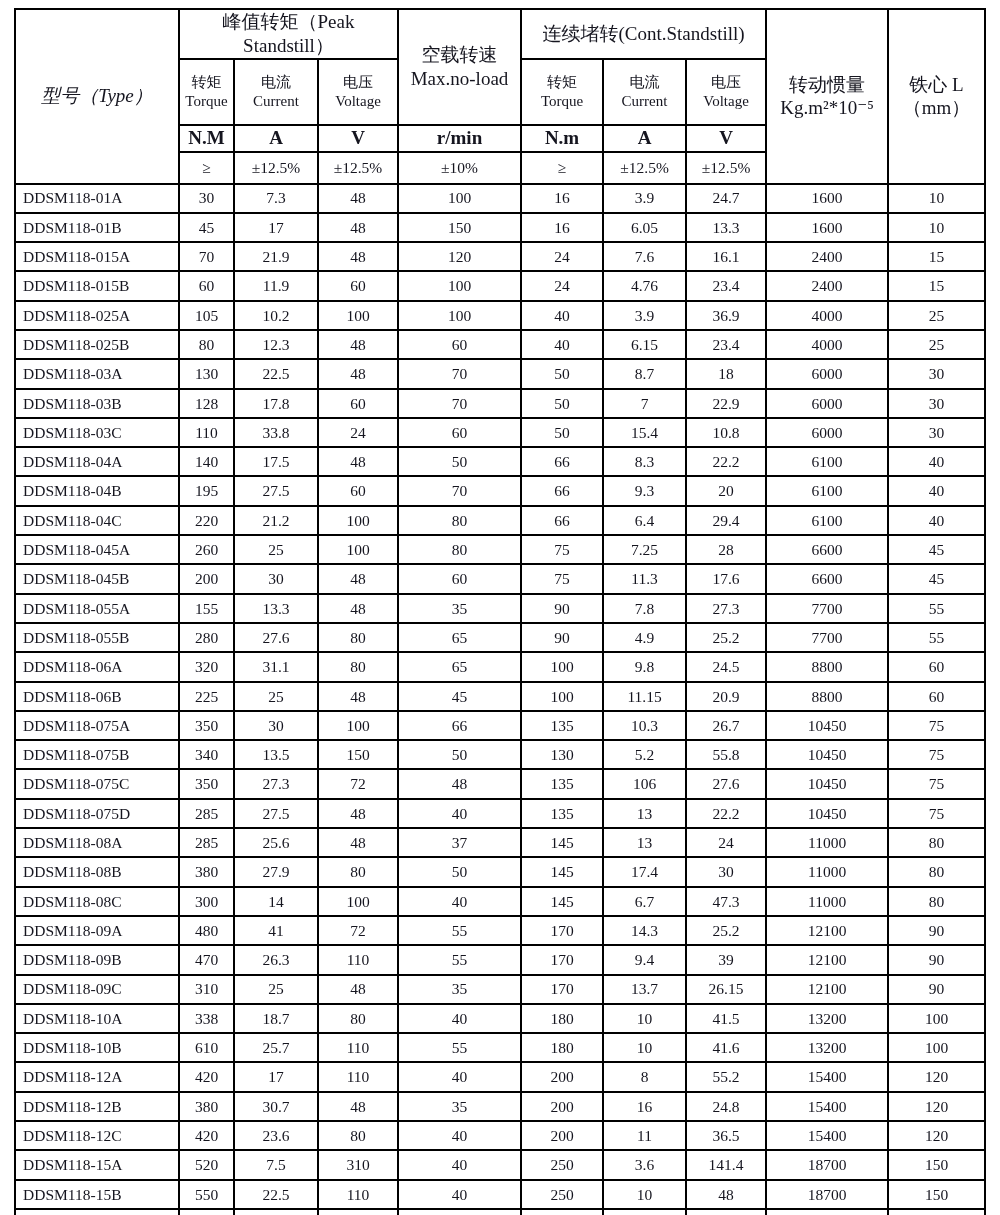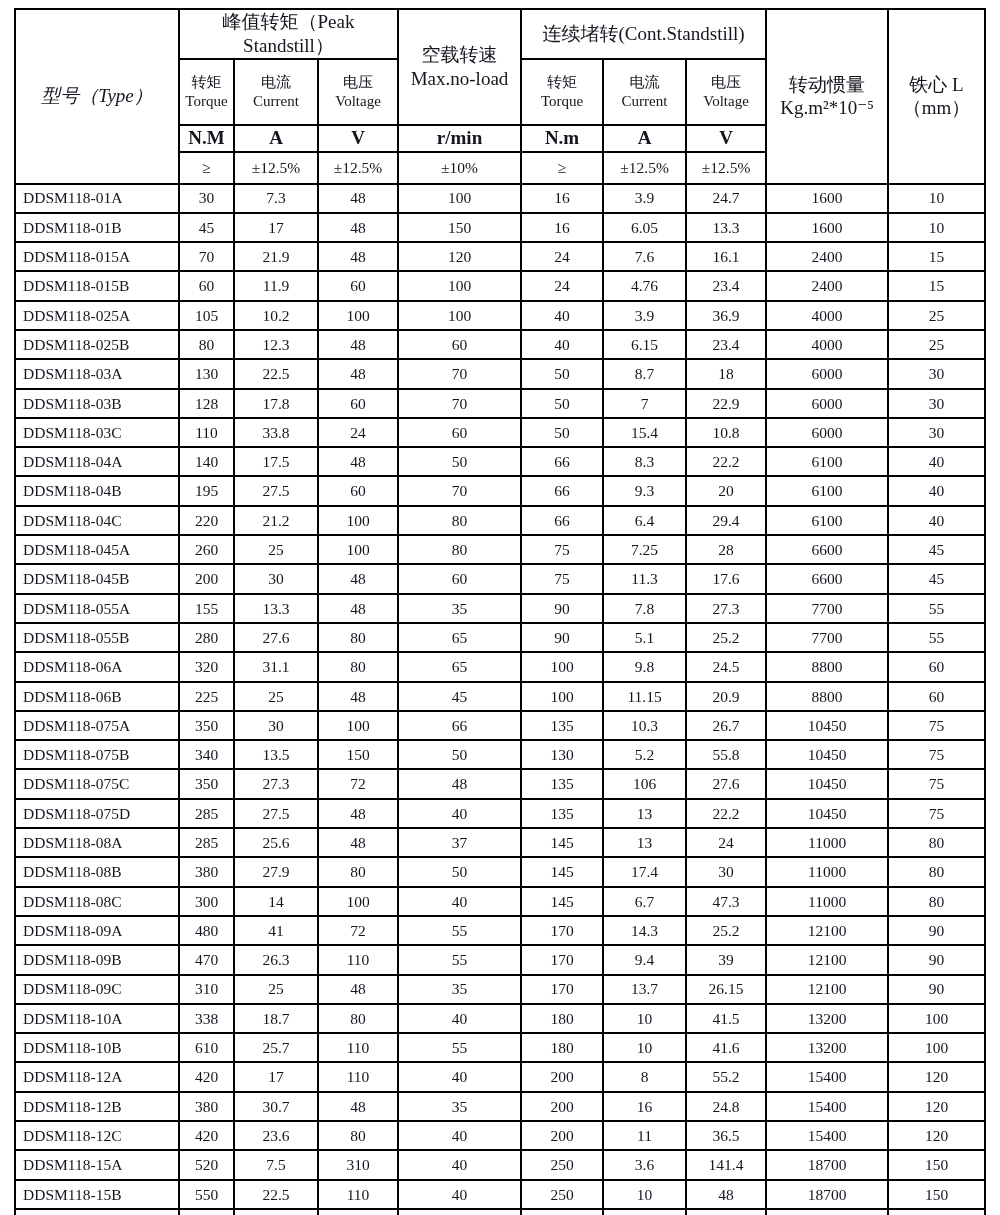--- a/index.html
+++ b/index.html
@@ -297,21 +297,21 @@
           <td>7700</td>
           <td>55</td>
         </tr>
         <tr>
           <td class="model">DDSM118-055B</td>
           <td>280</td>
           <td>27.6</td>
           <td>80</td>
           <td>65</td>
           <td>90</td>
-          <td>5.1</td>
+          <td>4.9</td>
           <td>25.2</td>
           <td>7700</td>
           <td>55</td>
         </tr>
         <tr>
           <td class="model">DDSM118-06A</td>
           <td>320</td>
           <td>31.1</td>
           <td>80</td>
           <td>65</td>

